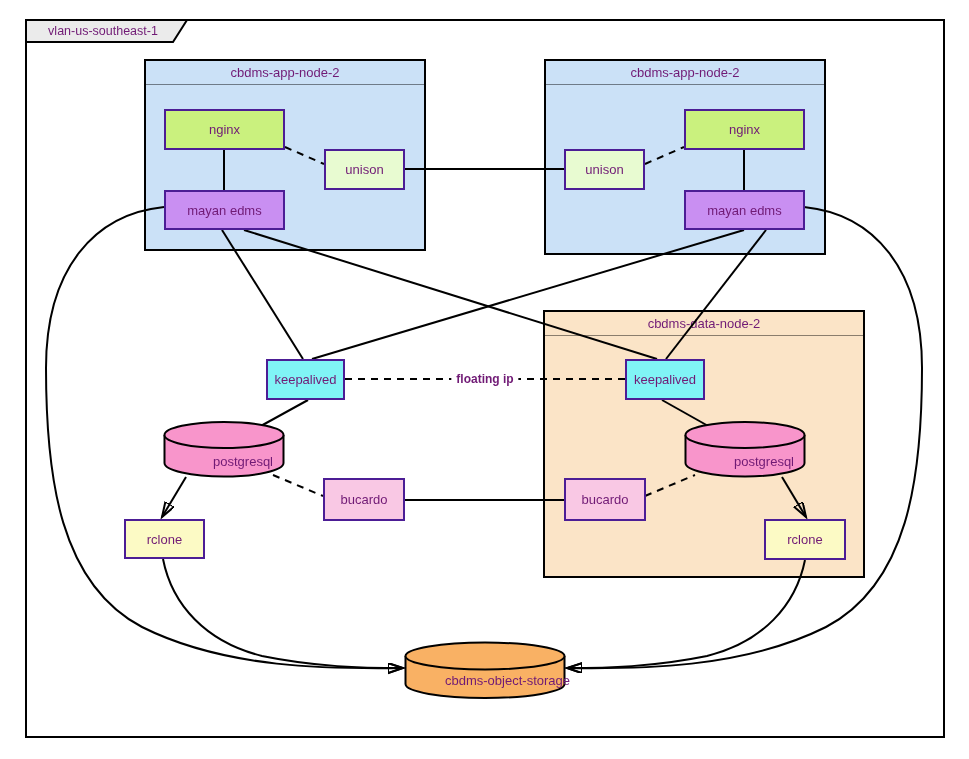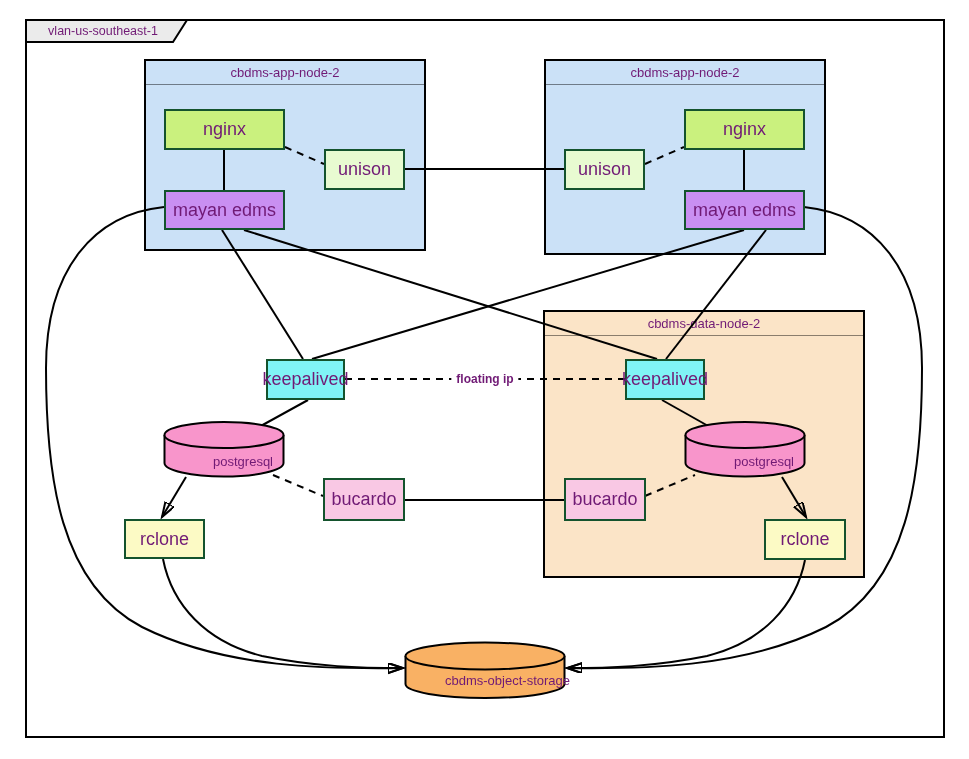--- a/index.html
+++ b/index.html
@@ -18,22 +18,22 @@
   .shell .title{
     height:23px;line-height:23px;text-align:center;font-size:13px;
     border-bottom:1px solid rgba(0,0,0,0.45);
   }
   .app1{left:144px;top:59px;width:282px;height:192px;}
   .app2{left:544px;top:59px;width:282px;height:196px;}
   .data1{left:105px;top:310px;width:319px;height:268px;}
   .data2{left:543px;top:310px;width:322px;height:268px;}
   
   .box{
-    border:2px solid #14532d;display:flex;align-items:center;justify-content:center;
-    font-size:18px;text-align:center;
+    border:2px solid #4c1d95;display:flex;align-items:center;justify-content:center;
+    font-size:13px;text-align:center;
   }
   .nginx1{left:164px;top:109px;width:121px;height:41px;}
   .unison1{left:324px;top:149px;width:81px;height:41px;}
   .mayan1{left:164px;top:190px;width:121px;height:40px;}
   .unison2{left:564px;top:149px;width:81px;height:41px;}
   .nginx2{left:684px;top:109px;width:121px;height:41px;}
   .mayan2{left:684px;top:190px;width:121px;height:40px;}
   .keep1{left:266px;top:359px;width:79px;height:41px;}
   .keep2{left:625px;top:359px;width:80px;height:41px;}
   .bucardo1{left:323px;top:478px;width:82px;height:43px;}

